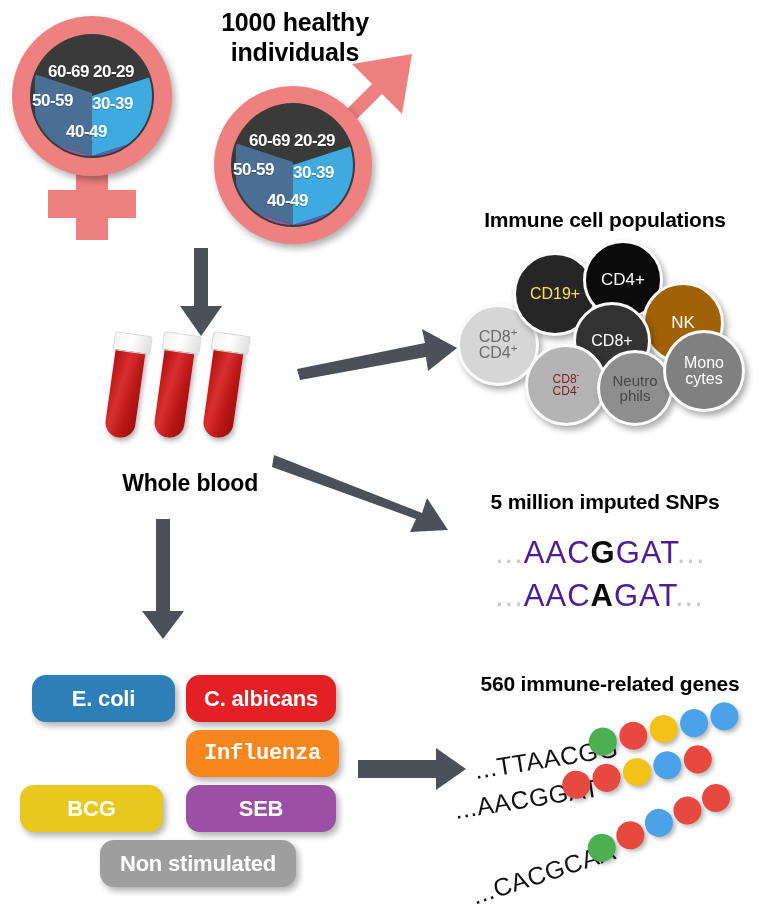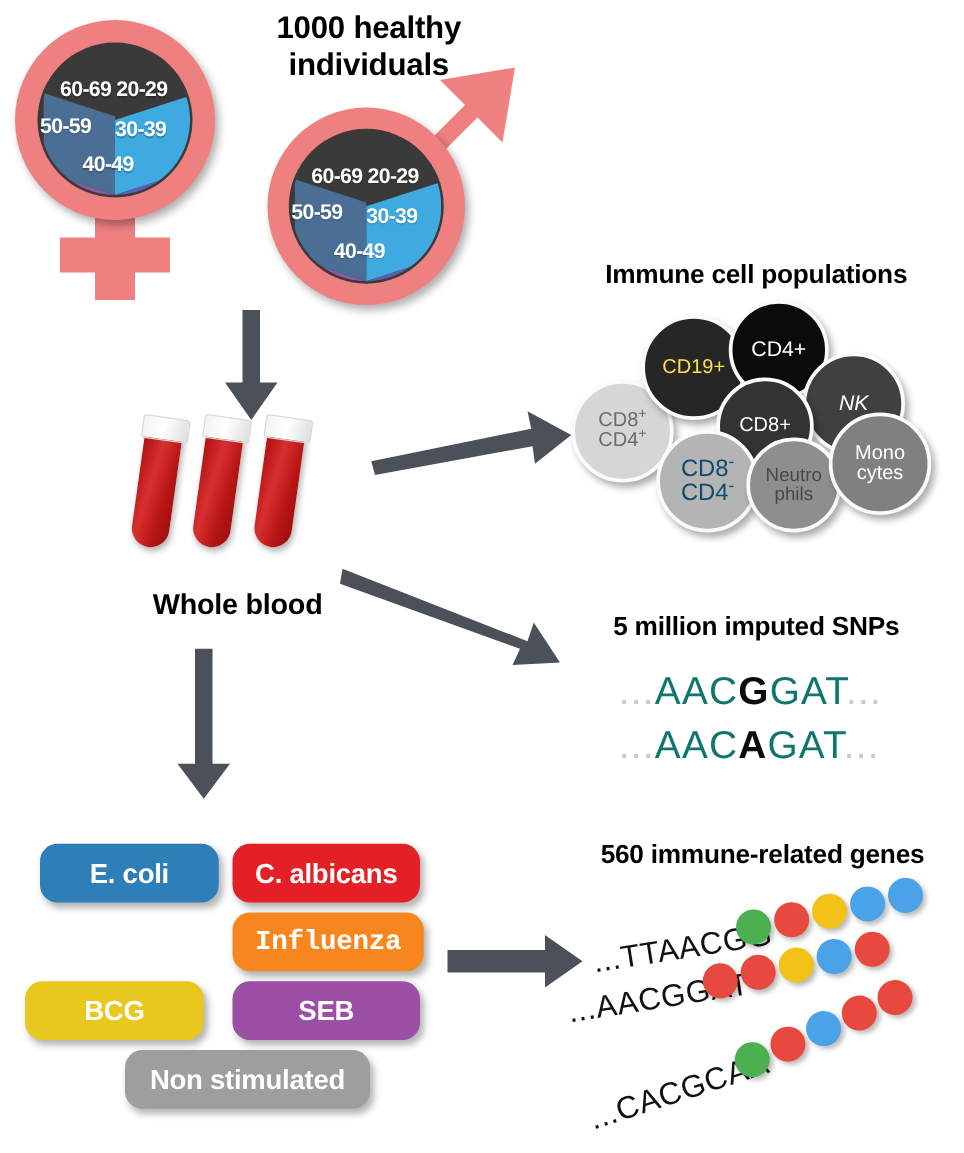--- a/index.html
+++ b/index.html
@@ -44,21 +44,21 @@
         align-items:center;justify-content:center;text-align:center;
         font-weight:normal;line-height:1.02;
         border:3px solid #fbfbfb;
         box-shadow:3px 4px 6px rgba(0,0,0,.33);}
   .cell sup{font-size:.72em;line-height:0;vertical-align:super;}
 
   
   .snp-row{position:absolute;white-space:nowrap;
            font-family:"Liberation Sans","DejaVu Sans",sans-serif;
            font-size:31px;letter-spacing:1px;}
-  .snp-dim{color:#0f766e;}
+  .snp-dim{color:#4c1d95;}
   .snp-hi{color:#0c0c0c;font-weight:bold;}
   .snp-dots{color:#c9c9c9;}
 
   
   .pill{position:absolute;border-radius:14px;color:#ffffff;
         font-weight:bold;display:flex;align-items:center;
         justify-content:center;font-size:22px;letter-spacing:-.2px;
         box-shadow:3px 4px 6px rgba(0,0,0,.3);}
 
   
@@ -162,27 +162,27 @@
         <span>CD8<sup>+</sup></span><br>
         <span>CD4<sup>+</sup></span>
       </span>
     </div>
     <div class="cell" style="left:58px;top:12px;width:78px;height:78px;background:#262626;color:#fde047;font-size:16px;">
       <span>CD19+</span>
     </div>
     <div class="cell" style="left:128px;top:0px;width:74px;height:74px;background:#0b0b0b;color:#ffffff;font-size:17px;">
       <span>CD4+</span>
     </div>
-    <div class="cell" style="left:187px;top:42px;width:76px;height:76px;background:#404040;color:#ffffff;font-size:17px;font-style:italic;">
+    <div class="cell" style="left:187px;top:42px;width:76px;height:76px;background:#a16207;color:#ffffff;font-size:17px;">
       <span>NK</span>
     </div>
     <div class="cell" style="left:118px;top:62px;width:72px;height:72px;background:#333333;color:#ffffff;font-size:16px;">
       <span>CD8+</span>
     </div>
-    <div class="cell" style="left:70px;top:104px;width:76px;height:76px;background:#b4b4b4;color:#0c4a6e;font-size:19px;">
+    <div class="cell" style="left:70px;top:104px;width:76px;height:76px;background:#b4b4b4;color:#7f1d1d;font-size:12px;">
       <span>
         <span>CD8<sup>-</sup></span><br>
         <span>CD4<sup>-</sup></span>
       </span>
     </div>
     <div class="cell" style="left:142px;top:110px;width:70px;height:70px;background:#8e8e8e;color:#474747;font-size:15px;">
       <span>
         <span>Neutro</span><br>
         <span>phils</span>
       </span>

